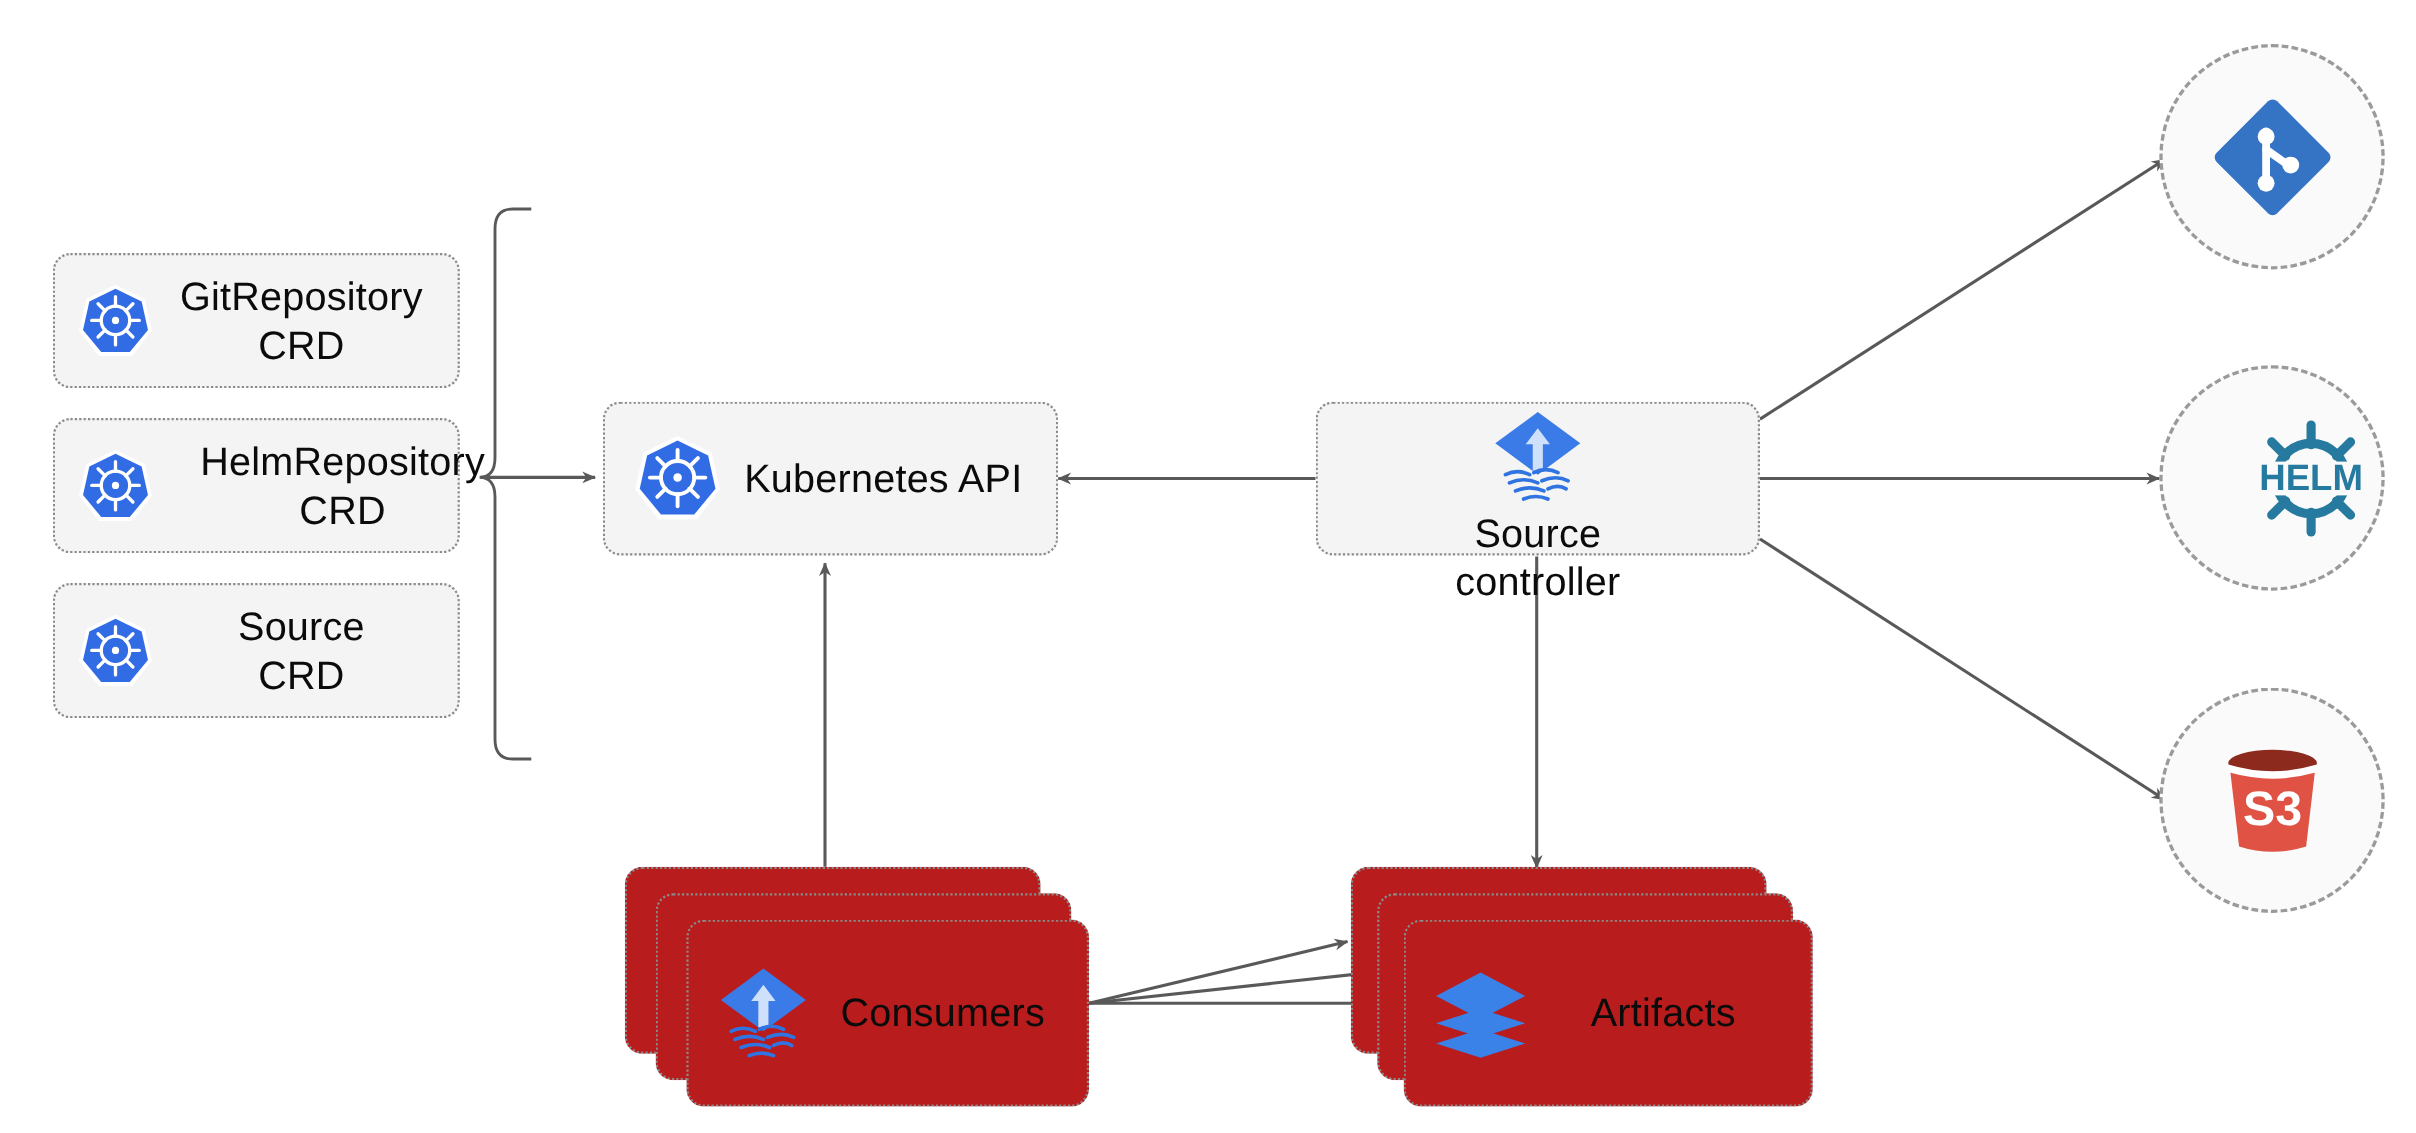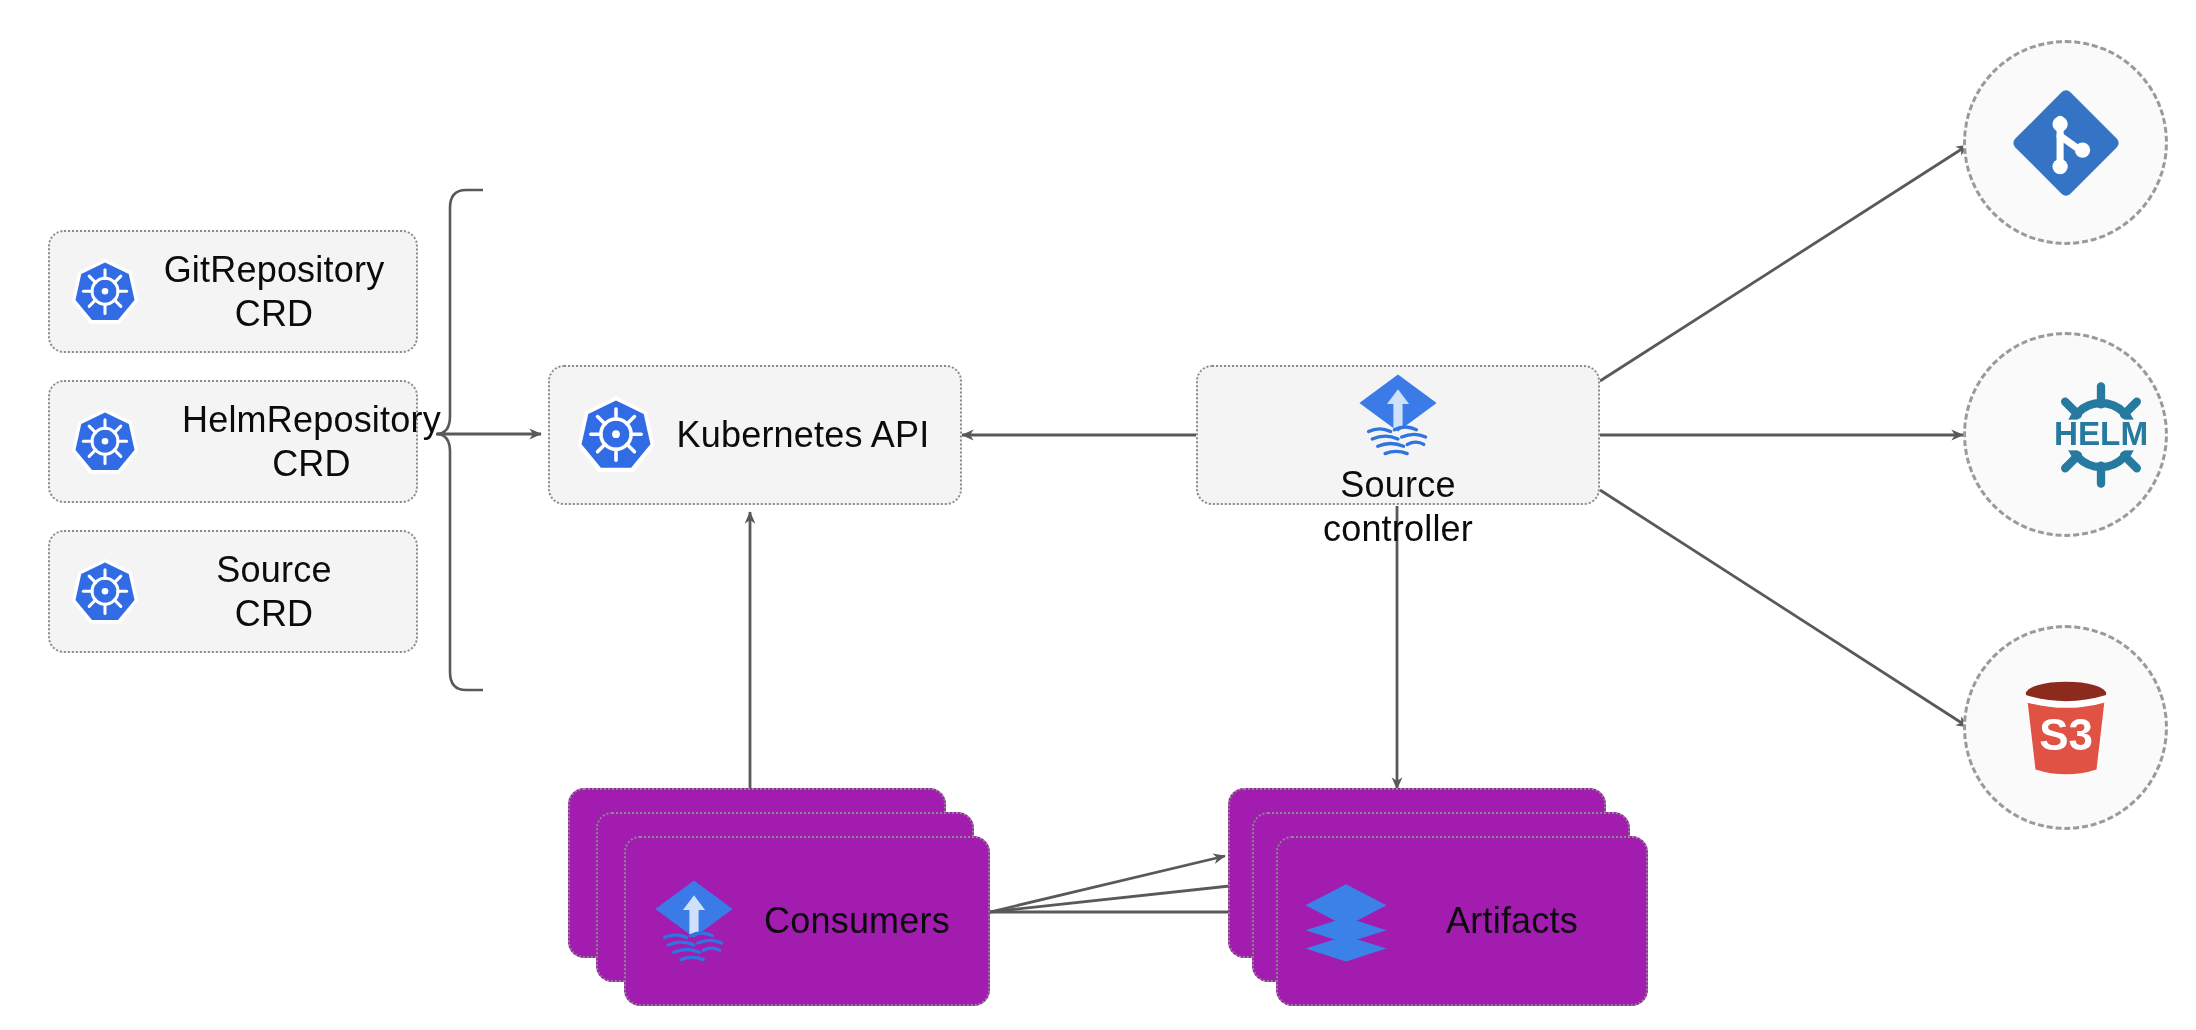--- a/index.html
+++ b/index.html
@@ -71,21 +71,21 @@
     align-items: center;
     justify-content: center;
   }
   .mainnode .card-label {
     flex: 1;
   }
   
   .stack-card {
     position: absolute;
     box-sizing: border-box;
-    background: #a21caf;
+    background: #b91c1c;
     border: 2px dotted #8a8a8a;
     border-radius: 16px;
   }
   .stack-front {
     display: flex;
     align-items: center;
     padding: 0 18px;
   }
   .stack-front .icon-slot {
     width: 100px;

